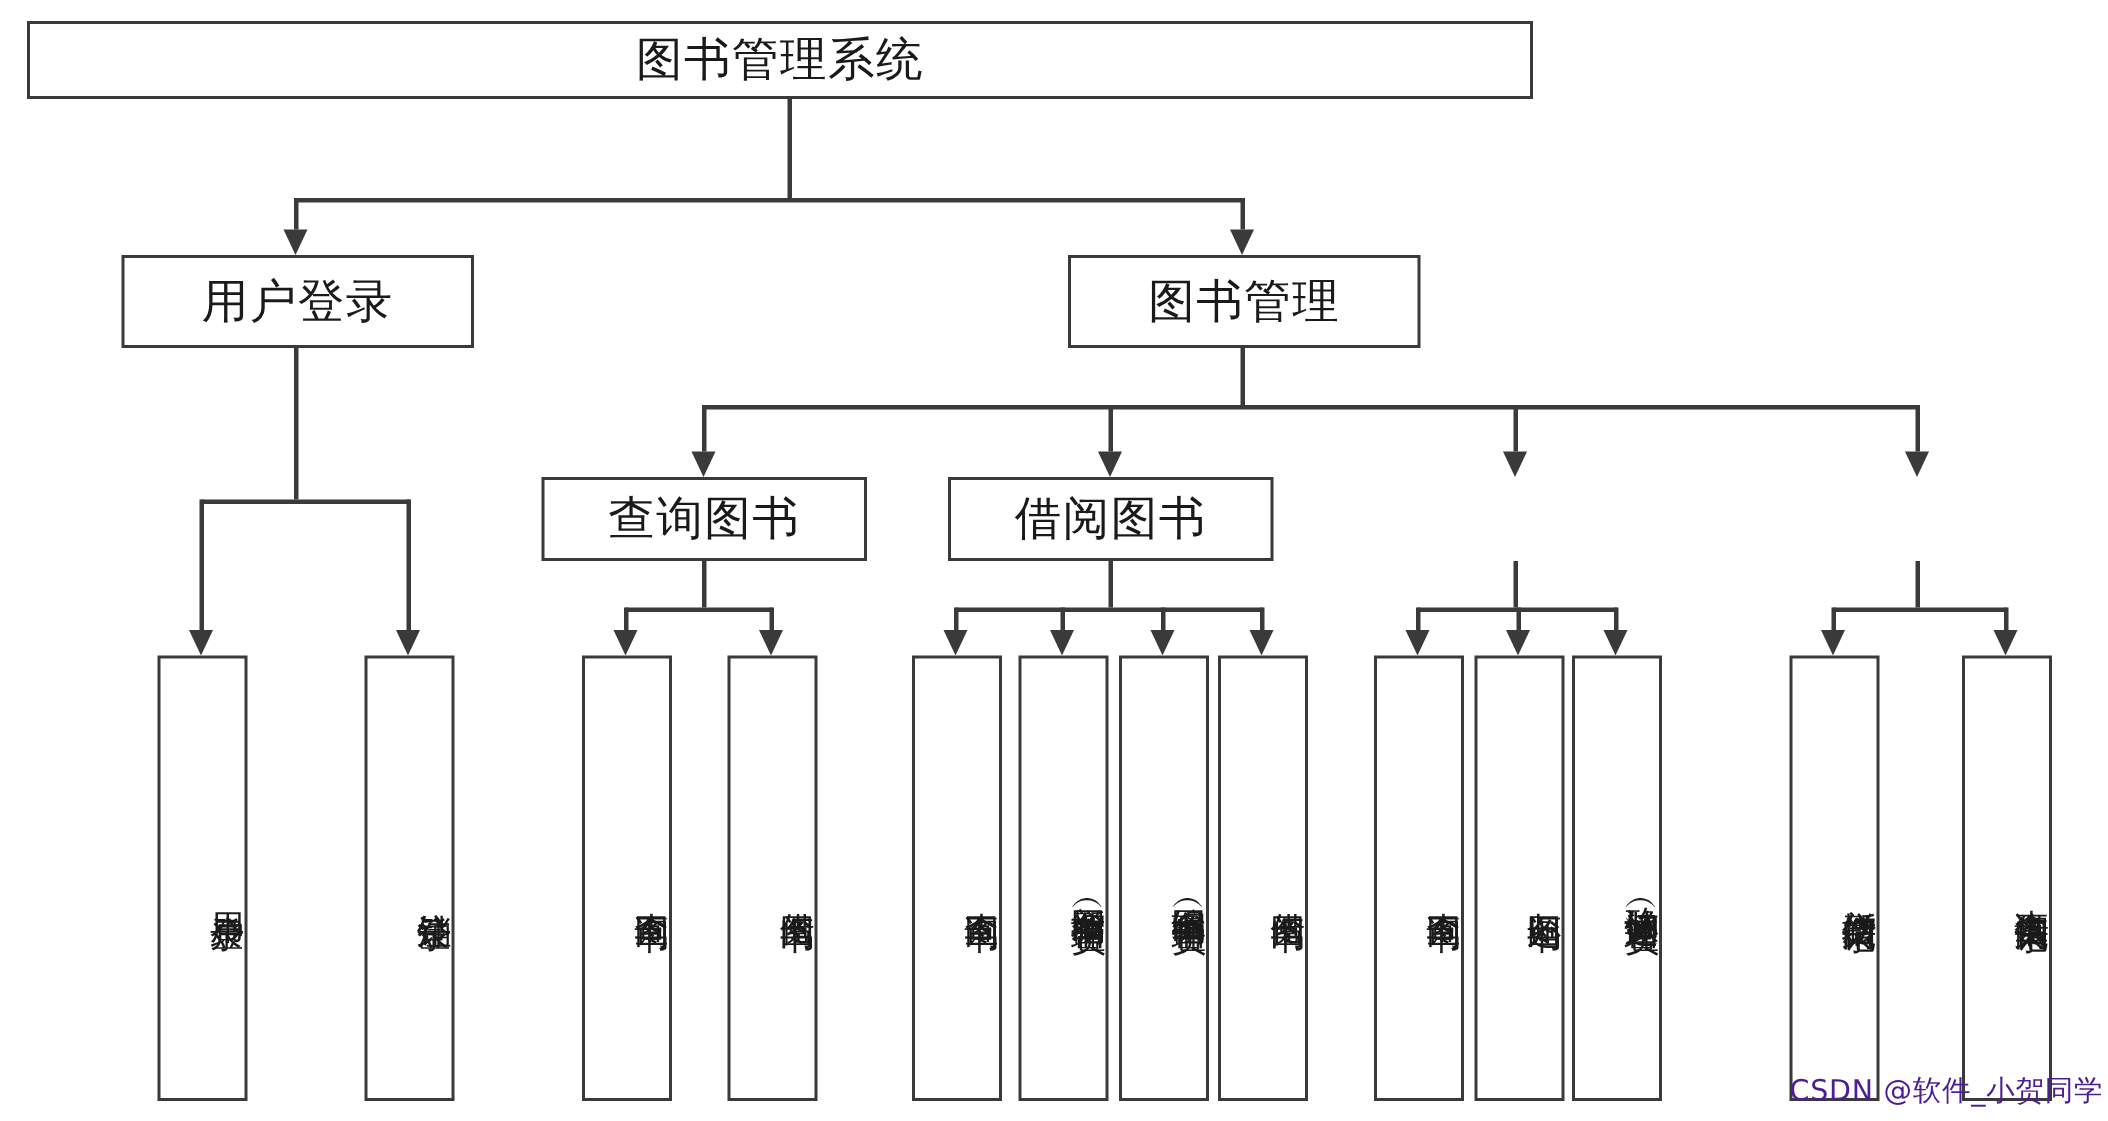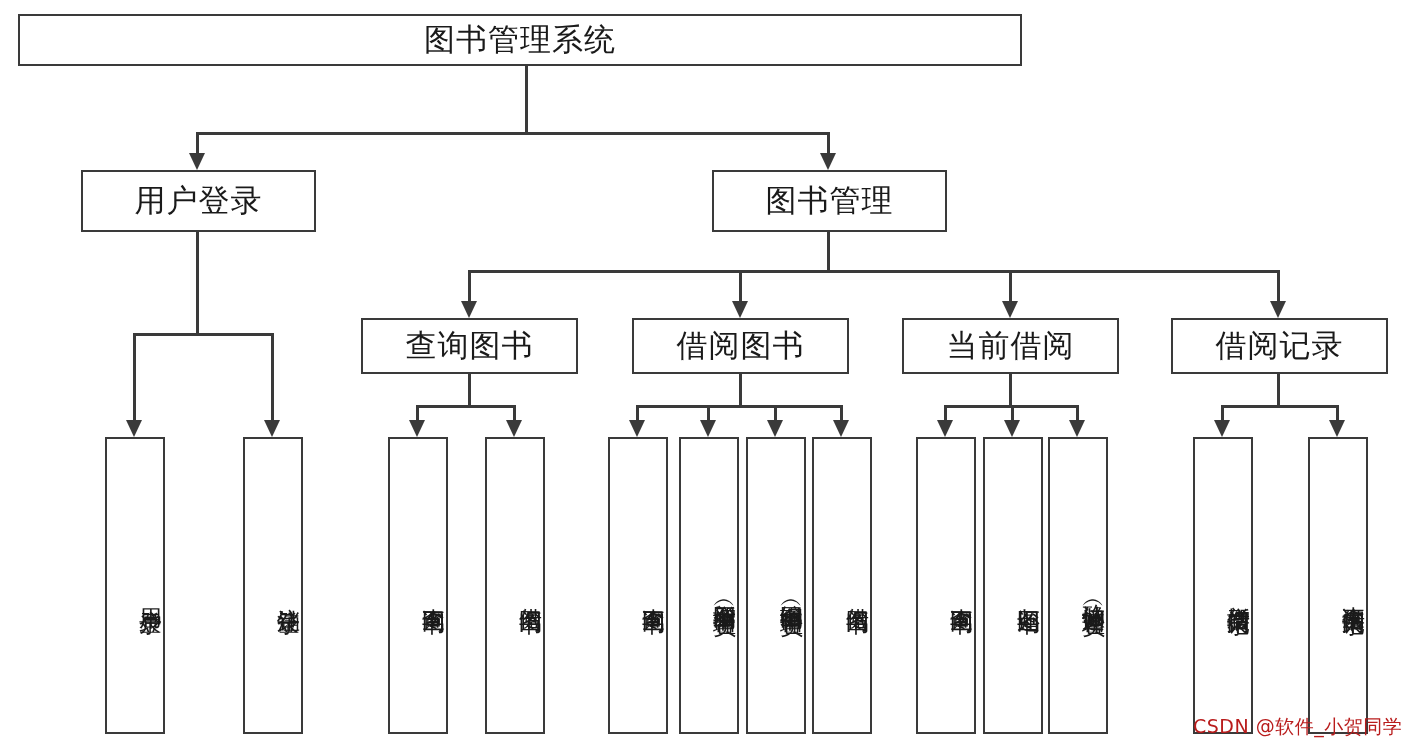--- a/index.html
+++ b/index.html
@@ -130,26 +130,20 @@
     </div>
     <div class="node horiz" style="left: 712px; top: 170px; width: 235px; height: 62px;">
       <span class="label">图书管理</span>
     </div>
     <div class="node horiz" style="left: 361px; top: 318px; width: 217px; height: 56px;">
       <span class="label">查询图书</span>
     </div>
     <div class="node horiz" style="left: 632px; top: 318px; width: 217px; height: 56px;">
       <span class="label">借阅图书</span>
     </div>
-    <div class="node horiz" style="left: 902px; top: 318px; width: 217px; height: 56px;">
-      <span class="label">当前借阅</span>
-    </div>
-    <div class="node horiz" style="left: 1171px; top: 318px; width: 217px; height: 56px;">
-      <span class="label">借阅记录</span>
-    </div>
     <div class="node vert" style="left: 105px; top: 437px; width: 60px; height: 297px;">
       <span class="label">用户登录</span>
     </div>
     <div class="node vert" style="left: 243px; top: 437px; width: 60px; height: 297px;">
       <span class="label">注销登录</span>
     </div>
     <div class="node vert" style="left: 388px; top: 437px; width: 60px; height: 297px;">
       <span class="label">查询图书</span>
     </div>
     <div class="node vert" style="left: 485px; top: 437px; width: 60px; height: 297px;">
@@ -175,14 +169,14 @@
     </div>
     <div class="node vert" style="left: 1048px; top: 437px; width: 60px; height: 297px;">
       <span class="label">确认归还（管理员）</span>
     </div>
     <div class="node vert" style="left: 1193px; top: 437px; width: 60px; height: 297px;">
       <span class="label">新增借阅记录</span>
     </div>
     <div class="node vert" style="left: 1308px; top: 437px; width: 60px; height: 297px;">
       <span class="label">查询借阅记录</span>
     </div>
-    <div id="watermark" style="left: 1193px; top: 714px; color: #b91c1c;">CSDN @软件_小贺同学</div>
+    <div id="watermark" style="left: 1193px; top: 714px; color: #4c1d95;">CSDN @软件_小贺同学</div>
   </div>
 
 </body></html>

